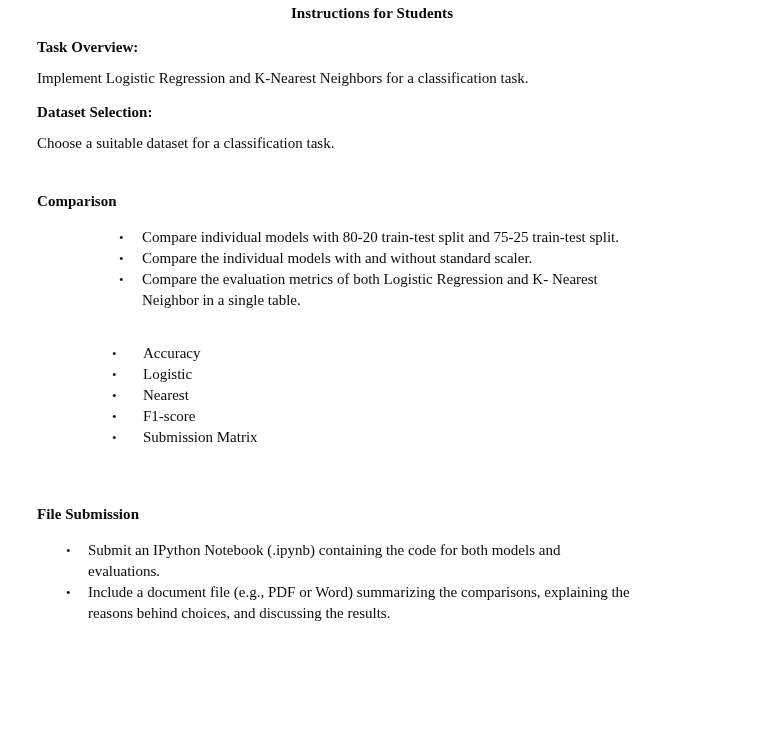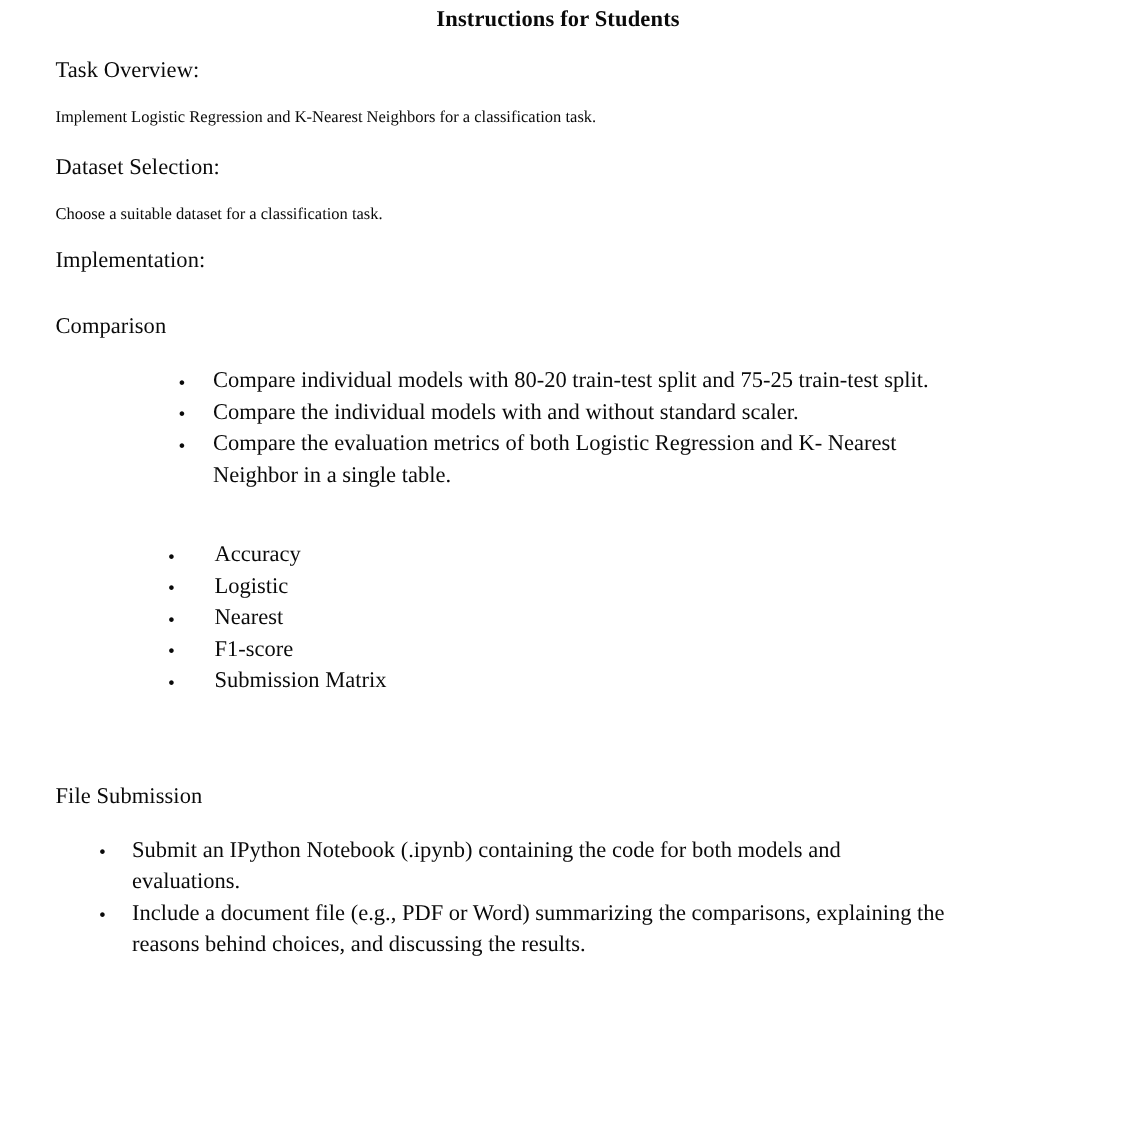--- a/index.html
+++ b/index.html
@@ -26,27 +26,27 @@
   .doc-title {
     font-size: 15px;
     font-weight: bold;
     text-align: center;
     margin: 0;
     padding-top: 5px;
     letter-spacing: 0.1px;
   }
   .section-heading {
     font-size: 15px;
-    font-weight: normal;
+    font-weight: bold;
     margin: 0;
     padding-left: 37px;
     letter-spacing: 0.05px;
   }
   .body-text {
-    font-size: 11px;
+    font-size: 15px;
     margin: 0;
     padding-left: 37px;
     padding-right: 105px;
     line-height: 21px;
   }
   .spacer-sm { height: 12px; }
   .spacer-md { height: 15px; }
   .spacer-lg { height: 17px; }
   .spacer-xl { height: 58px; }
 
@@ -101,21 +101,20 @@
   <p class="body-text">Implement Logistic Regression and K-Nearest Neighbors for a classification task.</p>
 
   <div class="spacer-md"></div>
 
   <h2 class="section-heading">Dataset Selection:</h2>
   <div class="spacer-sm"></div>
   <p class="body-text">Choose a suitable dataset for a classification task.</p>
 
   <div class="spacer-sm"></div>
 
-  <h2 class="section-heading">Implementation:</h2>
   <div class="spacer-sm"></div>
 
   <div class="spacer-md"></div>
 
   <h2 class="section-heading">Comparison</h2>
   <div class="spacer-lg"></div>
   <ul class="bullets list-comparison">
     <li>
       <span class="marker">•</span>
       <span>Compare individual models with 80-20 train-test split and 75-25 train-test split.</span>

